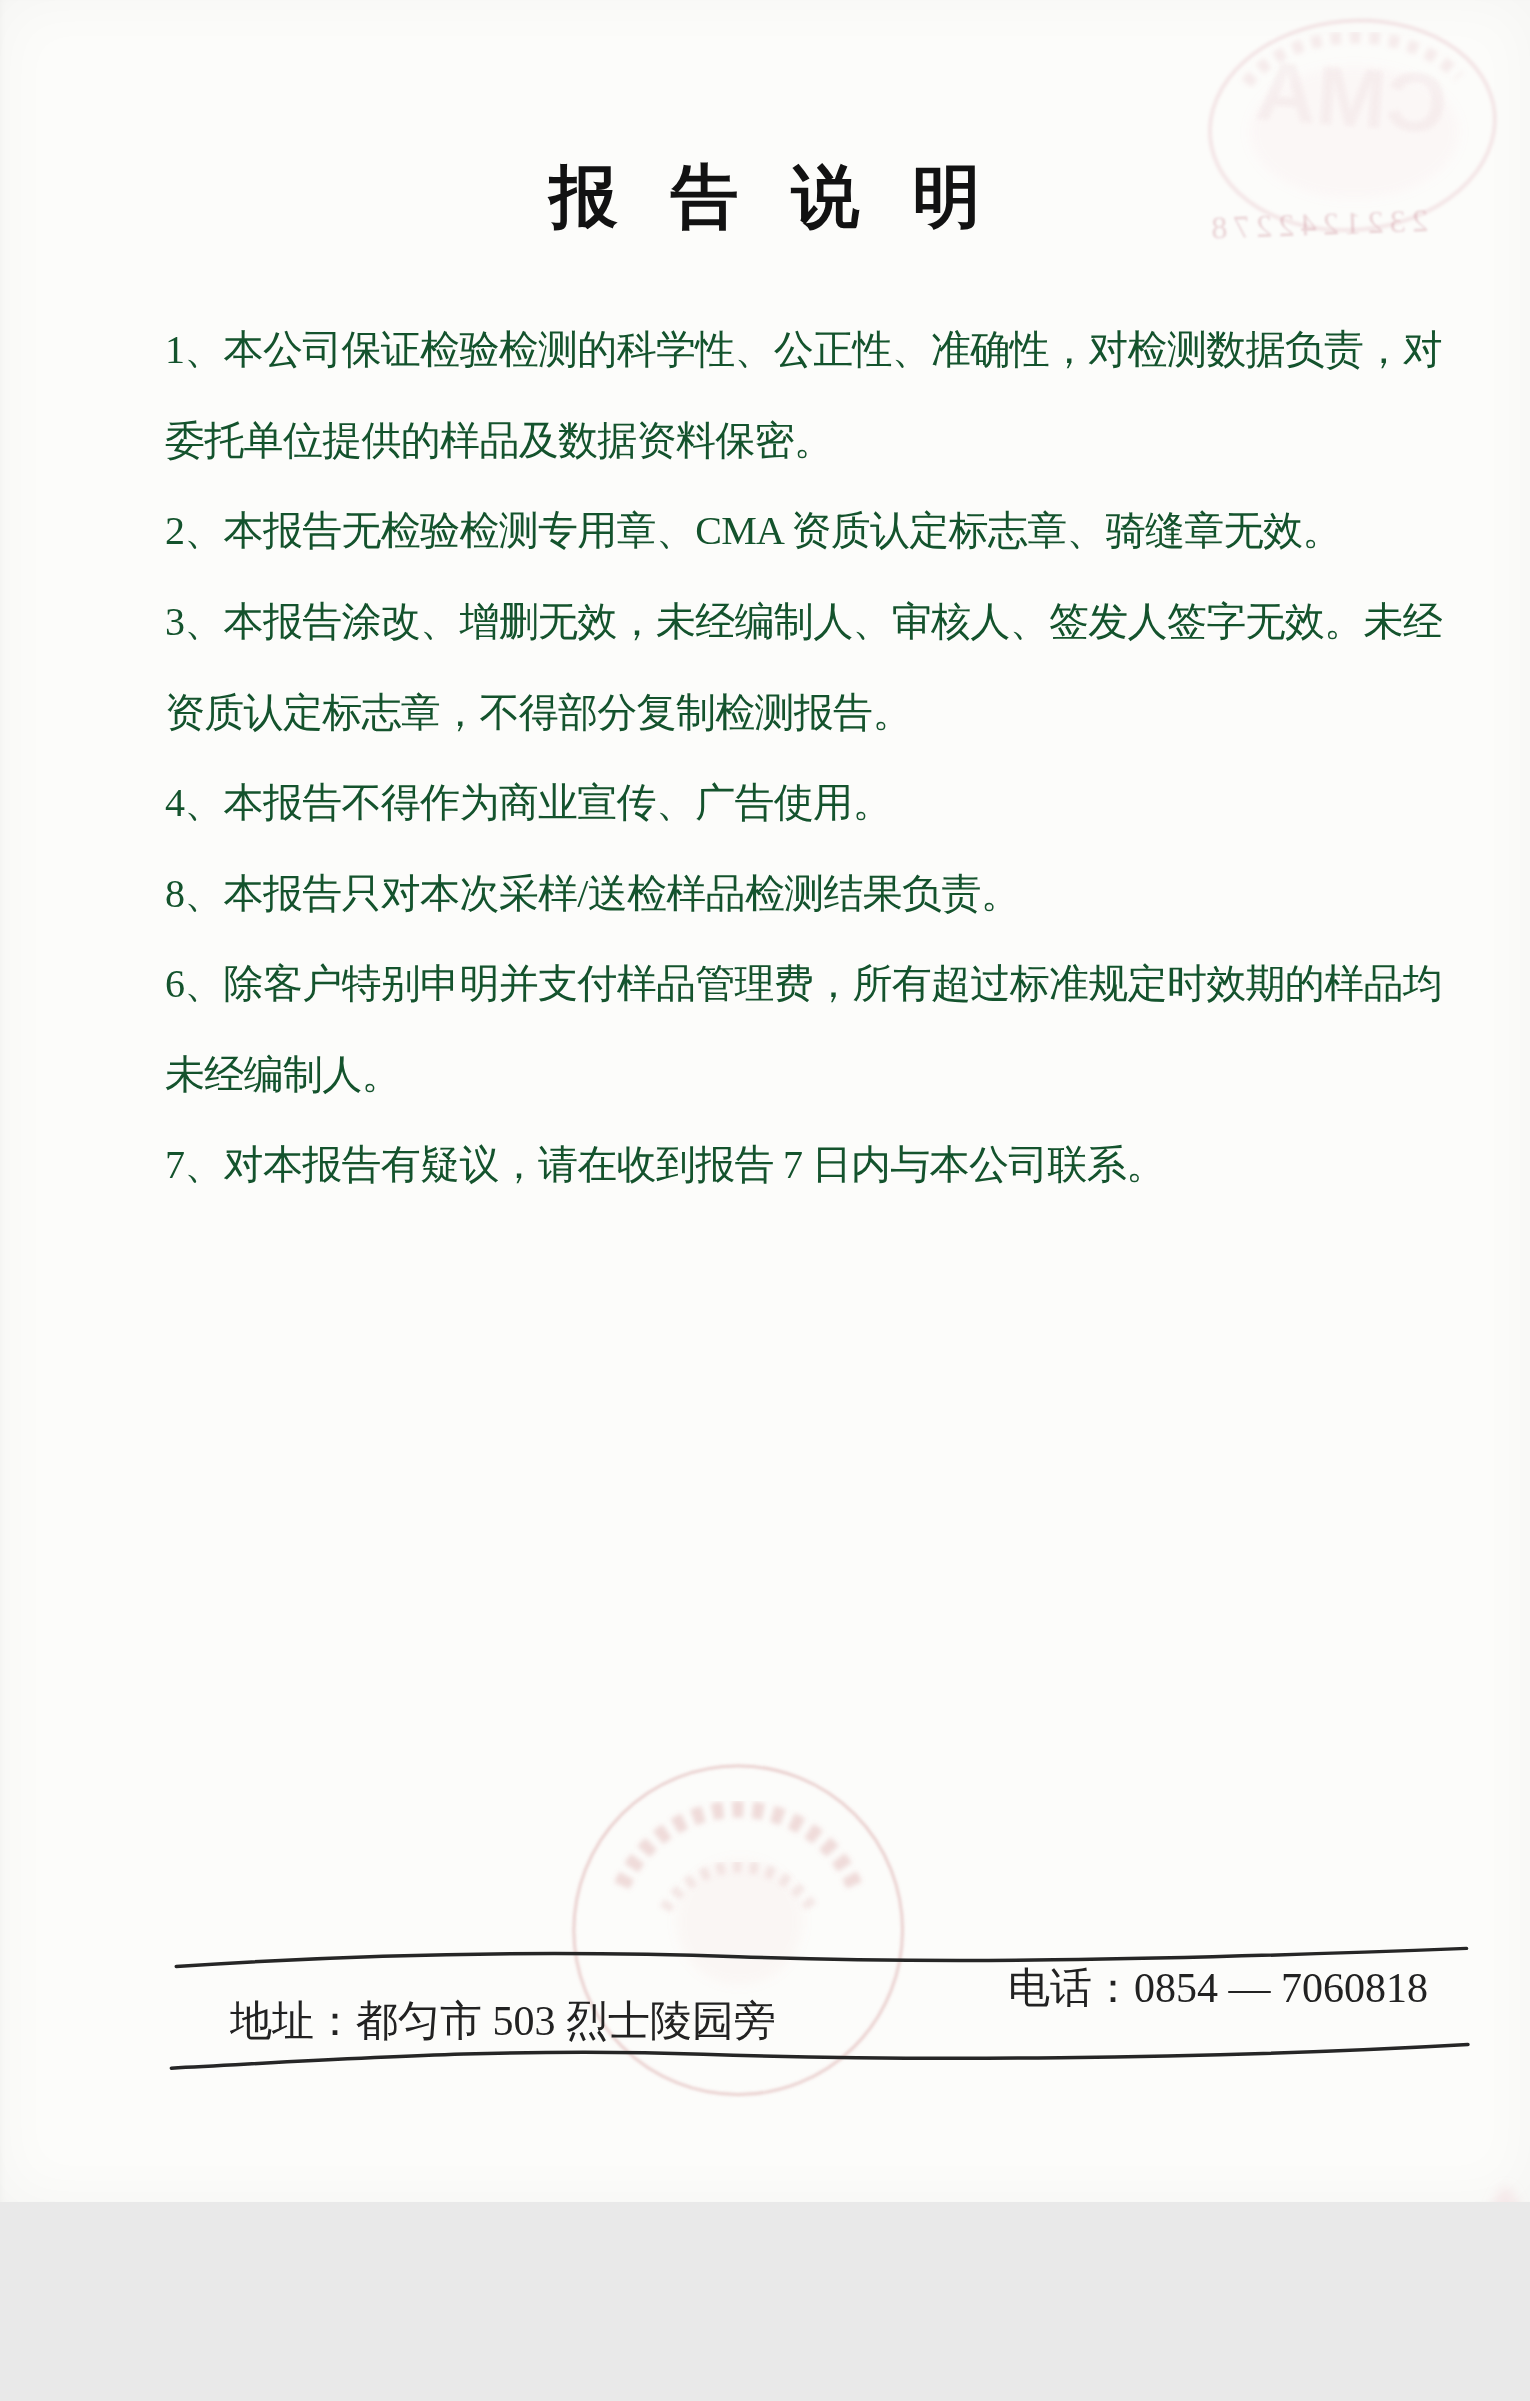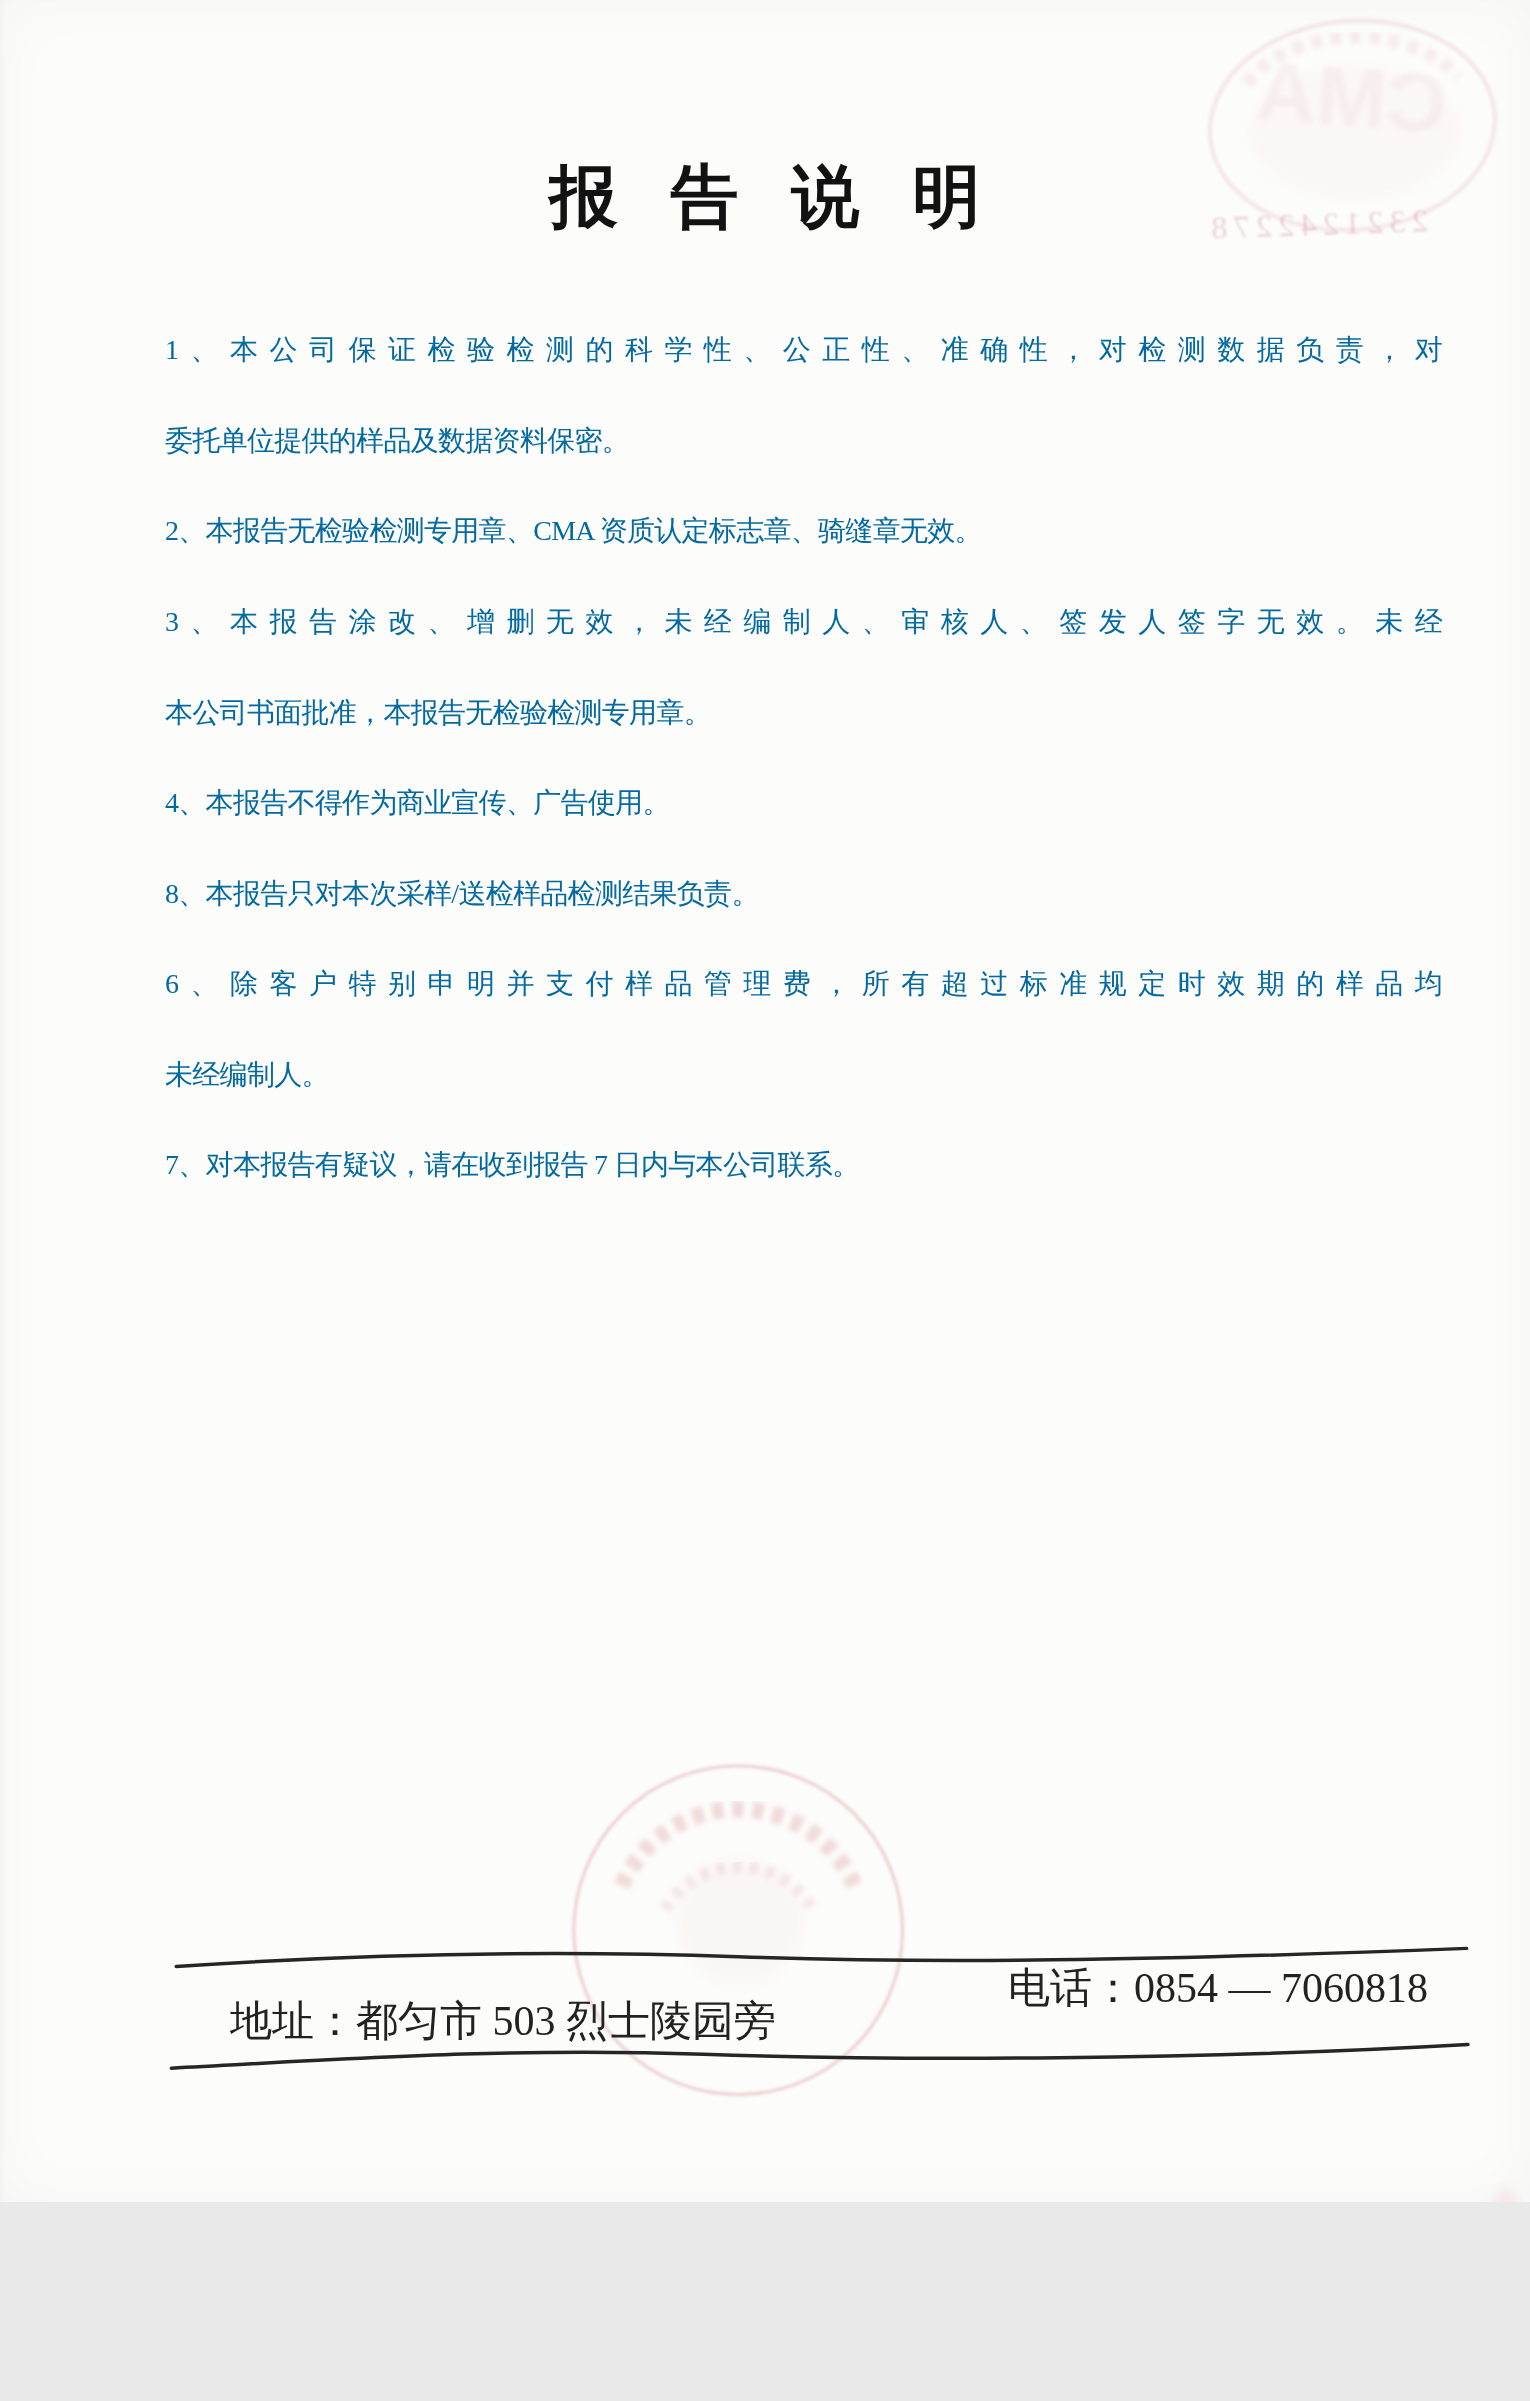--- a/index.html
+++ b/index.html
@@ -17,24 +17,24 @@
   .title{
     position:absolute;left:0;right:0;top:152px;
     text-align:center;
     font-size:68px;font-weight:600;color:#121212;
     letter-spacing:53px;text-indent:53px;
     white-space:nowrap;
   }
 
   .line{
     position:absolute;left:165px;
-    font-size:28px;line-height:46px;
+    font-size:40px;line-height:46px;
     white-space:nowrap;
     letter-spacing:-0.7px;
-    color:#0369a1;
+    color:#14532d;
   }
   .line.justify{
     width:1277px;white-space:normal;
     text-align:justify;text-align-last:justify;
     text-justify:inter-ideograph;
   }
 
   .footer-address,.footer-phone{
     position:absolute;font-size:42px;color:#222;white-space:nowrap;
   }
@@ -141,21 +141,21 @@
 
   <div class="stamp-cma">CMA</div>
   <div class="stamp-digits">2321242278</div>
 
   <div class="title">报告说明</div>
 
   <div class="line justify" style="top:327px">1、本公司保证检验检测的科学性、公正性、准确性，对检测数据负责，对</div>
   <div class="line" style="top:418px">委托单位提供的样品及数据资料保密。</div>
   <div class="line" style="top:508px">2、本报告无检验检测专用章、CMA 资质认定标志章、骑缝章无效。</div>
   <div class="line justify" style="top:599px">3、本报告涂改、增删无效，未经编制人、审核人、签发人签字无效。未经</div>
-  <div class="line" style="top:690px">本公司书面批准，本报告无检验检测专用章。</div>
+  <div class="line" style="top:690px">资质认定标志章，不得部分复制检测报告。</div>
   <div class="line" style="top:780px">4、本报告不得作为商业宣传、广告使用。</div>
   <div class="line" style="top:871px">8、本报告只对本次采样/送检样品检测结果负责。</div>
   <div class="line justify" style="top:961px">6、除客户特别申明并支付样品管理费，所有超过标准规定时效期的样品均</div>
   <div class="line" style="top:1052px">未经编制人。</div>
   <div class="line" style="top:1142px">7、对本报告有疑议，请在收到报告 7 日内与本公司联系。</div>
 
   <div class="footer-address">地址：都匀市 503 烈士陵园旁</div>
   <div class="footer-phone">电话：0854 — 7060818</div>
 
   <div class="cs-wm">

